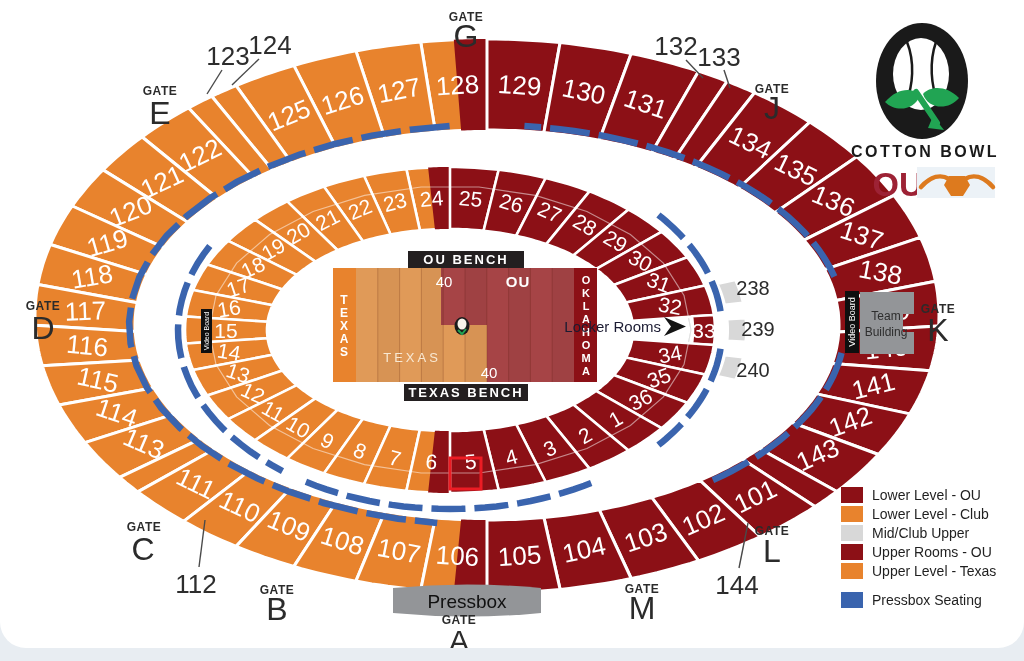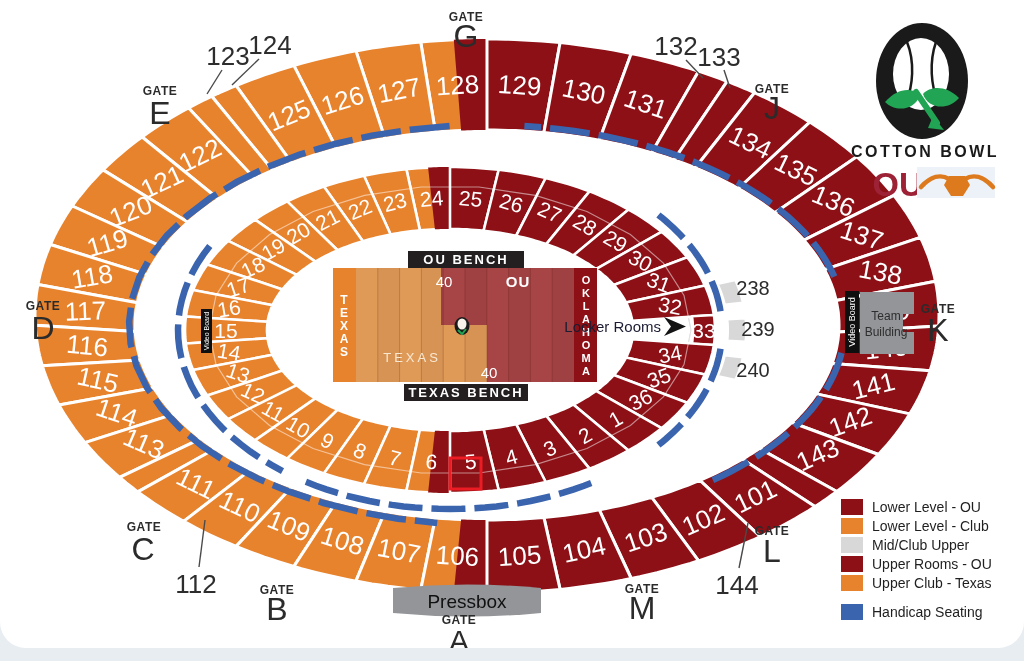--- a/index.html
+++ b/index.html
@@ -1,19 +1,19 @@
 <!DOCTYPE html>
 <html><head>
 <meta charset="utf-8">
 <style>
   html,body{margin:0;padding:0;background:#E8EDF2;}
   body{width:1024px;height:661px;overflow:hidden;font-family:"Liberation Sans",sans-serif;}
   .card{position:relative;width:1024px;height:648px;background:#ffffff;border-radius:0 0 26px 26px;overflow:hidden;}
   #map{position:absolute;left:0;top:0;}
-  .legend{position:absolute;left:841px;top:499px;}
+  .legend{position:absolute;left:841px;top:487px;}
   .legend-row{display:flex;align-items:center;height:16px;margin-bottom:3px;}
   .legend-row.gap{margin-top:13px;}
   .legend-swatch{width:22px;height:16px;margin-right:9px;flex:0 0 auto;}
   .legend-label{font-size:14px;color:#1f1f1f;white-space:nowrap;}
   svg text{font-family:"Liberation Sans",sans-serif;}
 </style>
 </head>
 <body>
 
 <div class="card">
@@ -304,20 +304,20 @@
       <div class="legend-row">
         <div class="legend-swatch" style="background: rgb(216, 216, 216);"></div>
         <span class="legend-label">Mid/Club Upper</span>
       </div>
       <div class="legend-row">
         <div class="legend-swatch" style="background: rgb(140, 16, 22);"></div>
         <span class="legend-label">Upper Rooms - OU</span>
       </div>
       <div class="legend-row">
         <div class="legend-swatch" style="background: rgb(232, 131, 45);"></div>
-        <span class="legend-label">Upper Club - Texas</span>
+        <span class="legend-label">Upper Level - Texas</span>
       </div>
       <div class="legend-row gap">
         <div class="legend-swatch" style="background: rgb(58, 100, 174);"></div>
-        <span class="legend-label">Handicap Seating</span>
+        <span class="legend-label">Pressbox Seating</span>
       </div>
     </div>
 </div>
 
 </body></html>

